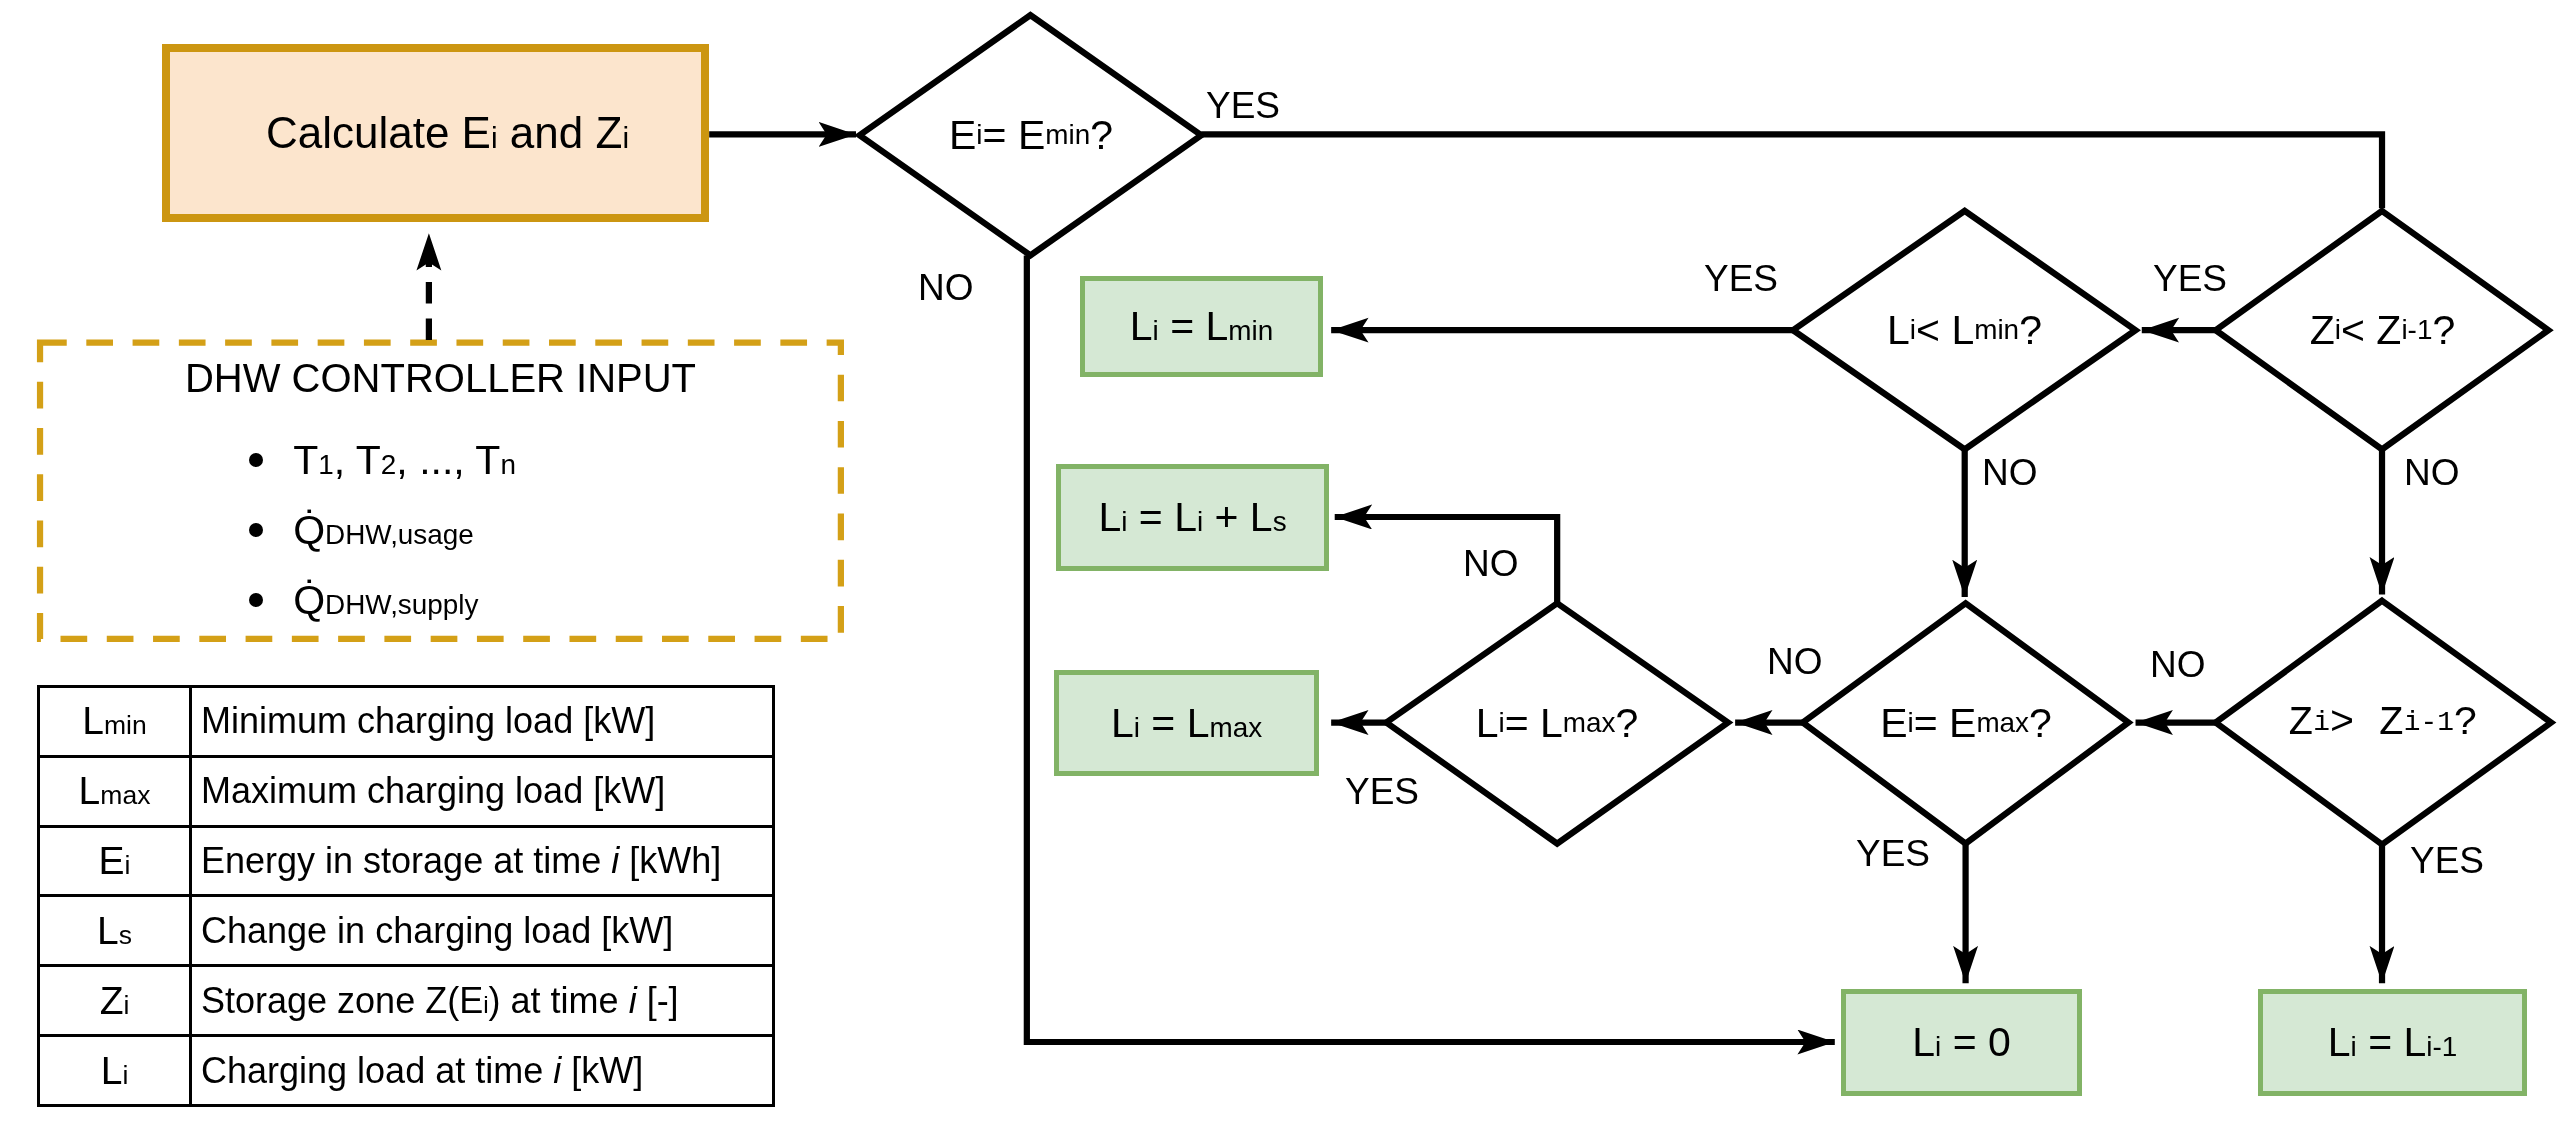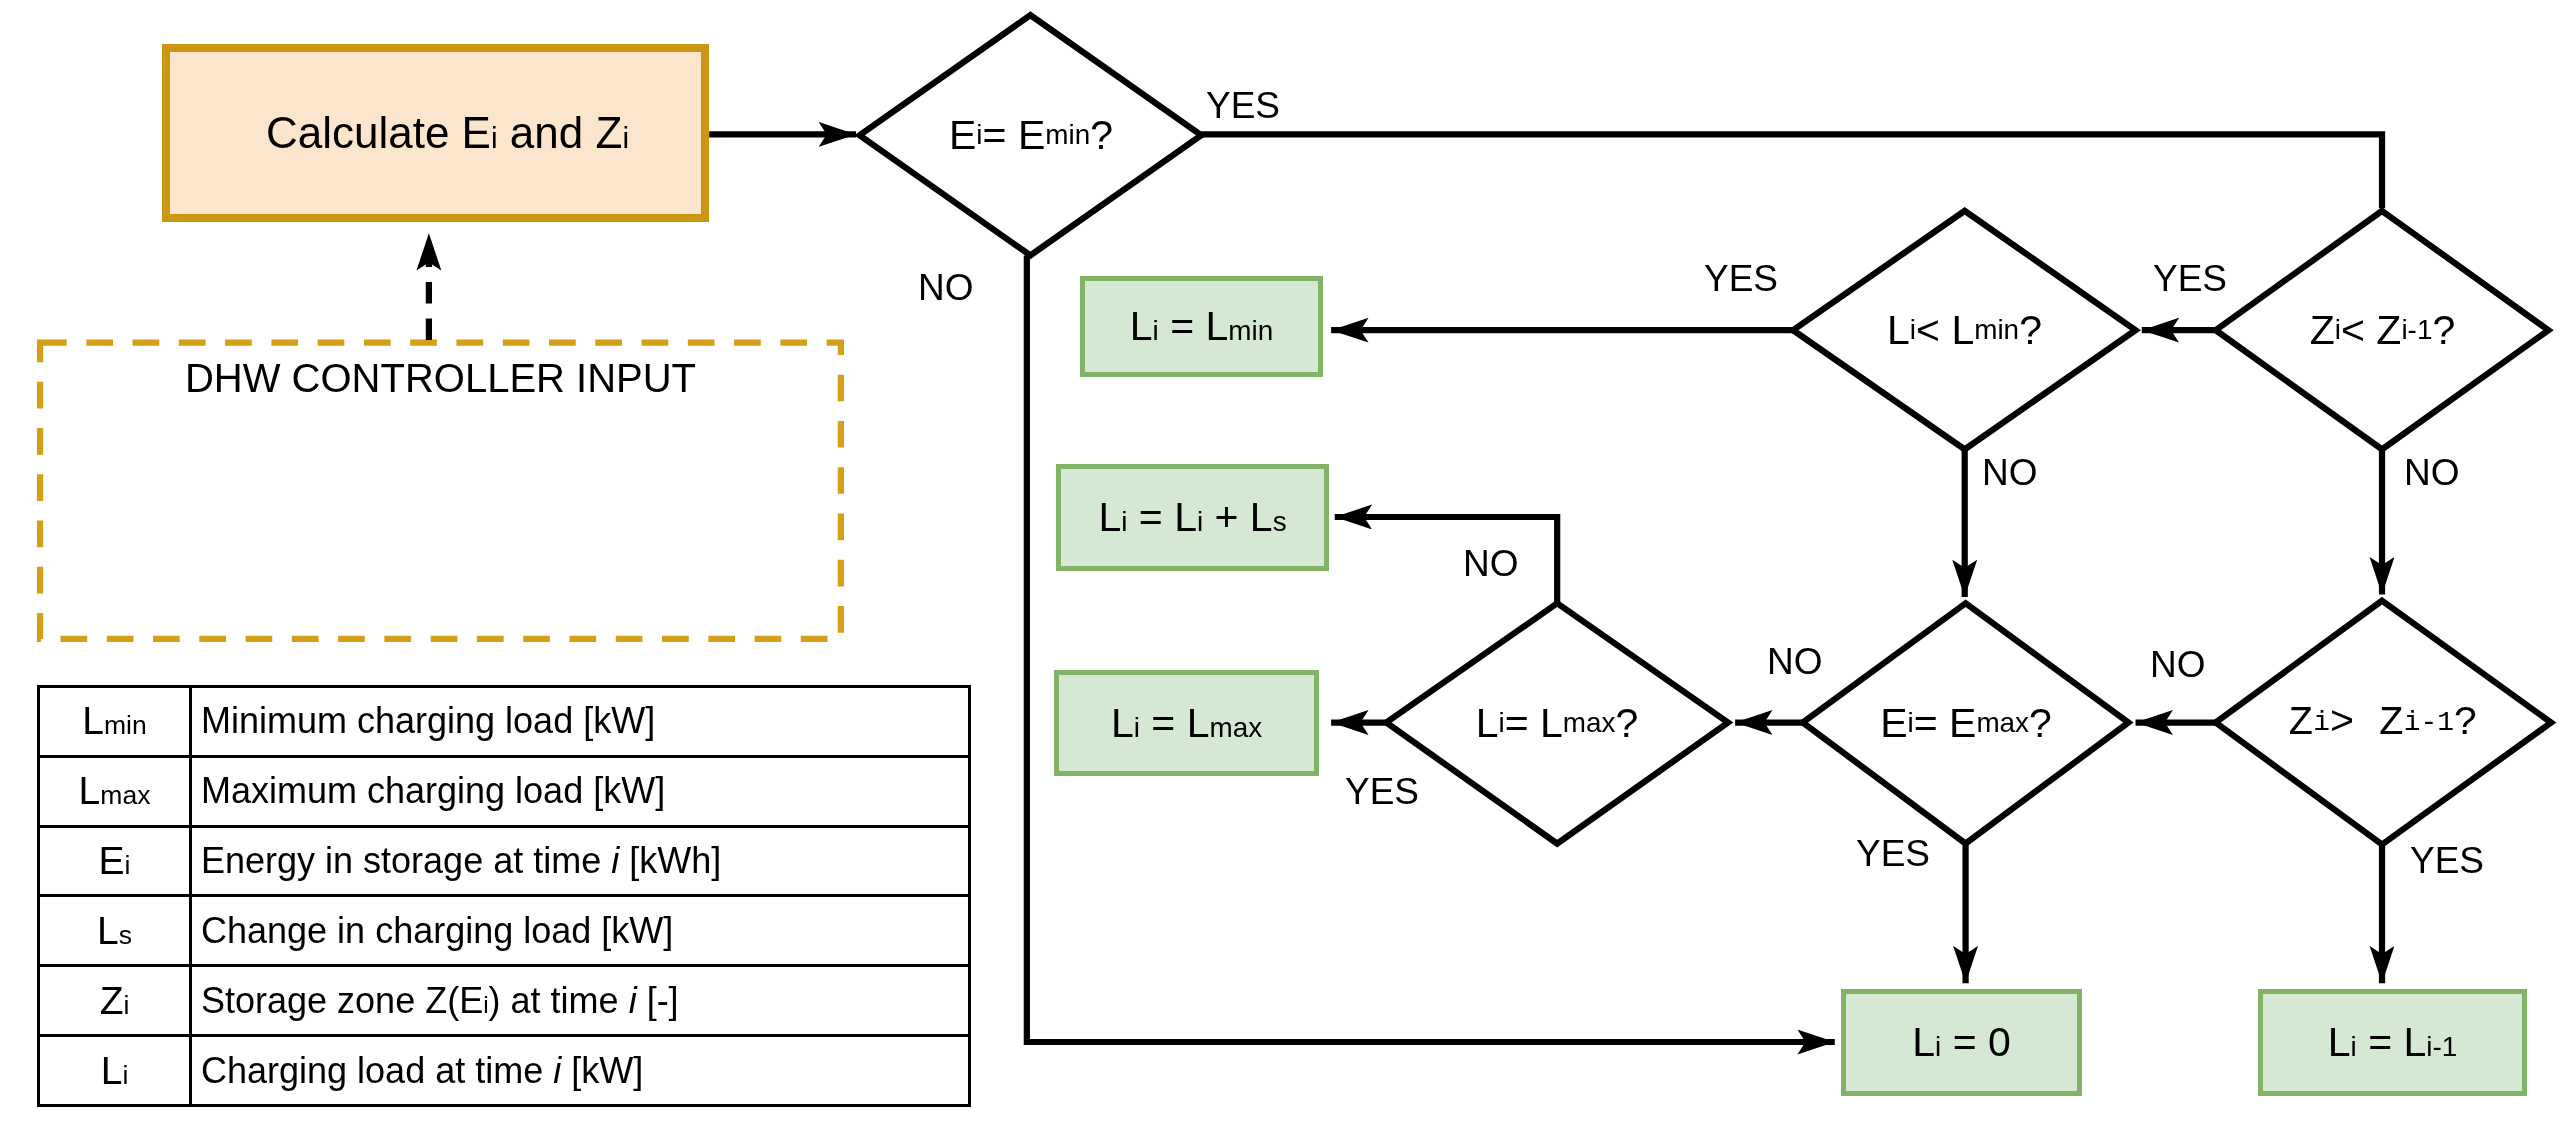--- a/index.html
+++ b/index.html
@@ -31,21 +31,21 @@
   .dlabel{position:absolute;display:flex;align-items:center;justify-content:center;text-align:center;font-size:41px;}
   .edge-label{position:absolute;font-size:37px;white-space:nowrap;}
   sub{font-size:68%;vertical-align:-20%;line-height:0;}
   i{font-style:italic;}
   .dhw-title{position:absolute;left:40px;top:356px;width:801px;text-align:center;font-size:40px;}
   .dhw-bullets{position:absolute;left:249px;top:425px;display:flex;flex-direction:column;}
   .dhw-bullets .bullet-item{display:flex;align-items:center;height:70px;font-size:41px;}
   .dhw-bullets .dot{width:14.2px;height:14.2px;border-radius:50%;background:#000;margin-right:30px;flex:0 0 auto;}
   table.legend{
     position:absolute;left:37px;top:685px;
-    border-collapse:collapse;width:934px;height:422px;
+    border-collapse:collapse;width:738px;height:422px;
     table-layout:fixed;
   }
   table.legend td{border:3.6px solid #000;vertical-align:middle;}
   table.legend td.sym{width:147px;text-align:center;font-size:39px;}
   table.legend td.desc{font-size:36px;padding-left:9px;}
 </style>
 </head>
 <body>
 
 <div class="canvas">
@@ -93,20 +93,34 @@
     <polygon class="shape" points="1750,678 1942,812 1750,948 1558,812"></polygon>
     <polygon class="shape" points="2209,678 2392,812 2209,948 2026,812"></polygon>
     <polygon class="shape" points="2677,675 2867,812 2677,949 2490,812"></polygon>
   </svg>
 
   <div class="node process" style="left:162px;top:44px;width:547px;height:178px;">
     <span>Calculate E<sub>i</sub> and Z<sub>i</sub></span>
   </div>
 
   <div class="dhw-title">DHW CONTROLLER INPUT</div>
+  <div class="dhw-bullets">
+    <div class="bullet-item">
+      <span class="dot"></span>
+      <span>T<sub>1</sub>, T<sub>2</sub>, ..., T<sub>n</sub></span>
+    </div>
+    <div class="bullet-item">
+      <span class="dot"></span>
+      <span>Q̇<sub>DHW,usage</sub></span>
+    </div>
+    <div class="bullet-item">
+      <span class="dot"></span>
+      <span>Q̇<sub>DHW,supply</sub></span>
+    </div>
+  </div>
 
   <div class="dlabel" style="left:860px;top:15px;width:342px;height:240px;">E<sub>i</sub> = E<sub>min</sub>?</div>
   <div class="dlabel" style="left:1793px;top:211px;width:343px;height:238px;">L<sub>i</sub> &lt; L<sub>min</sub>?</div>
   <div class="dlabel" style="left:2216px;top:211px;width:333px;height:238px;">Z<sub>i</sub> &lt; Z<sub>i-1</sub>?</div>
   <div class="dlabel" style="left:1386px;top:603px;width:342px;height:240px;">L<sub>i</sub> = L<sub>max</sub>?</div>
   <div class="dlabel" style="left:1803px;top:603px;width:326px;height:240px;">E<sub>i</sub> = E<sub>max</sub>?</div>
   <div class="dlabel" style="left:2216px;top:601px;width:335px;height:244px;font-family:Liberation Mono, monospace;">Z<sub>i</sub> &gt; Z<sub>i-1</sub>?</div>
 
   <div class="node result" style="left:1080px;top:276px;width:243px;height:101px;">
     <span>L<sub>i</sub> = L<sub>min</sub></span>

